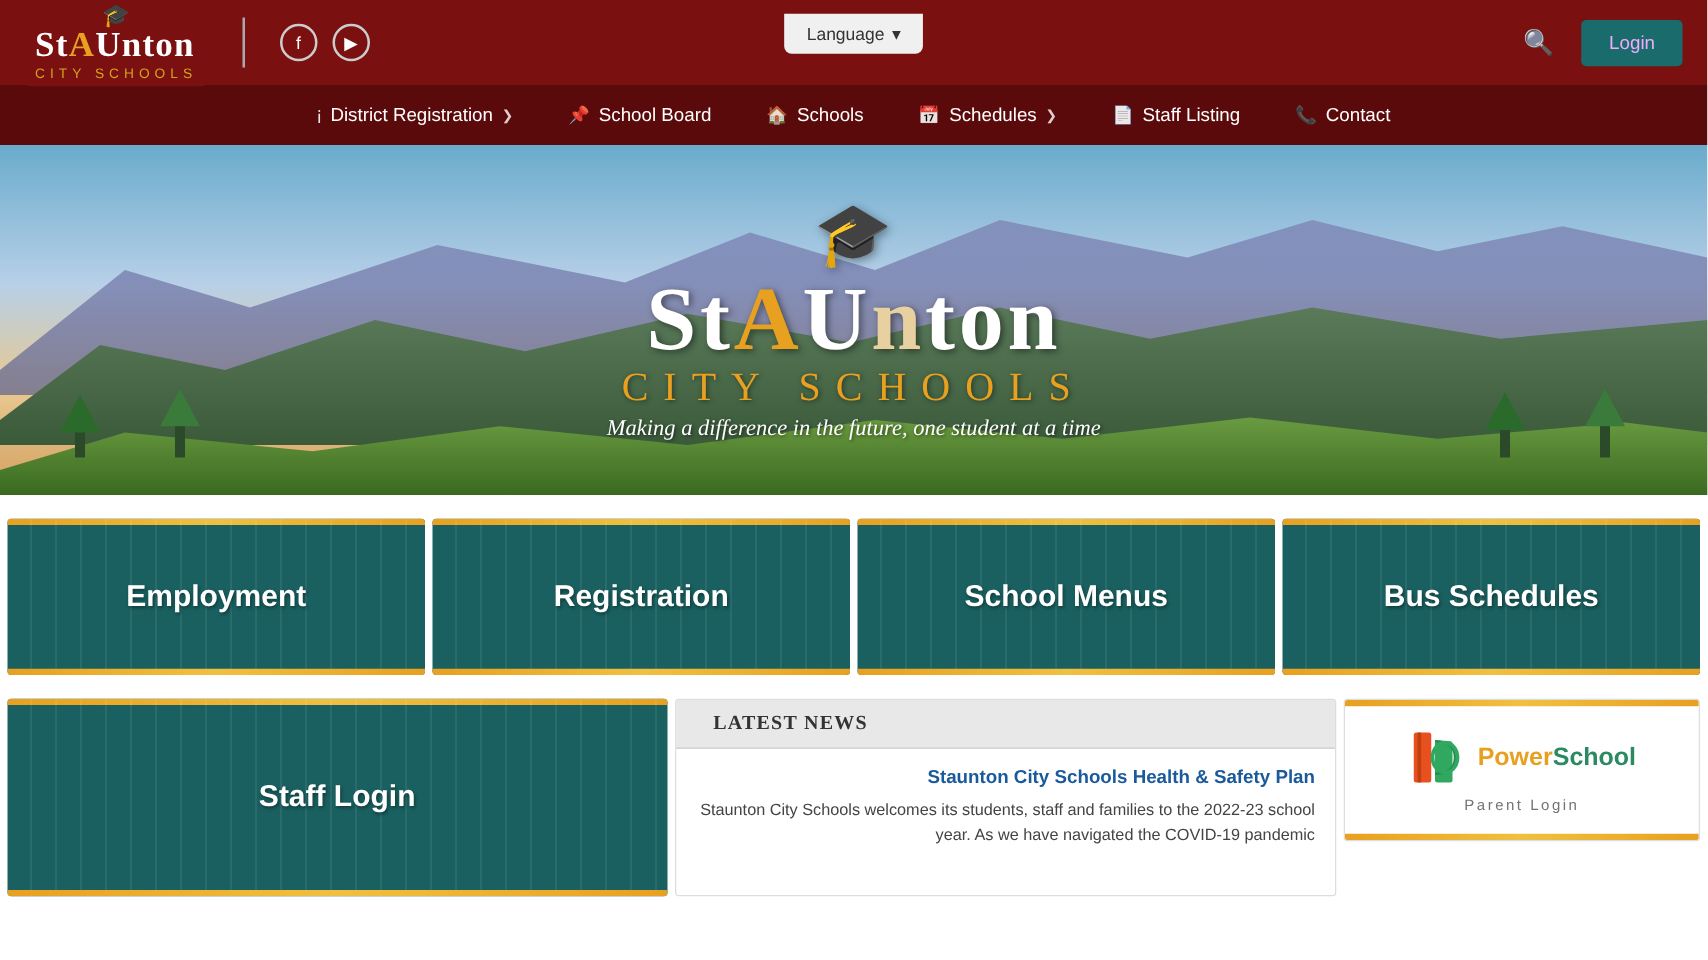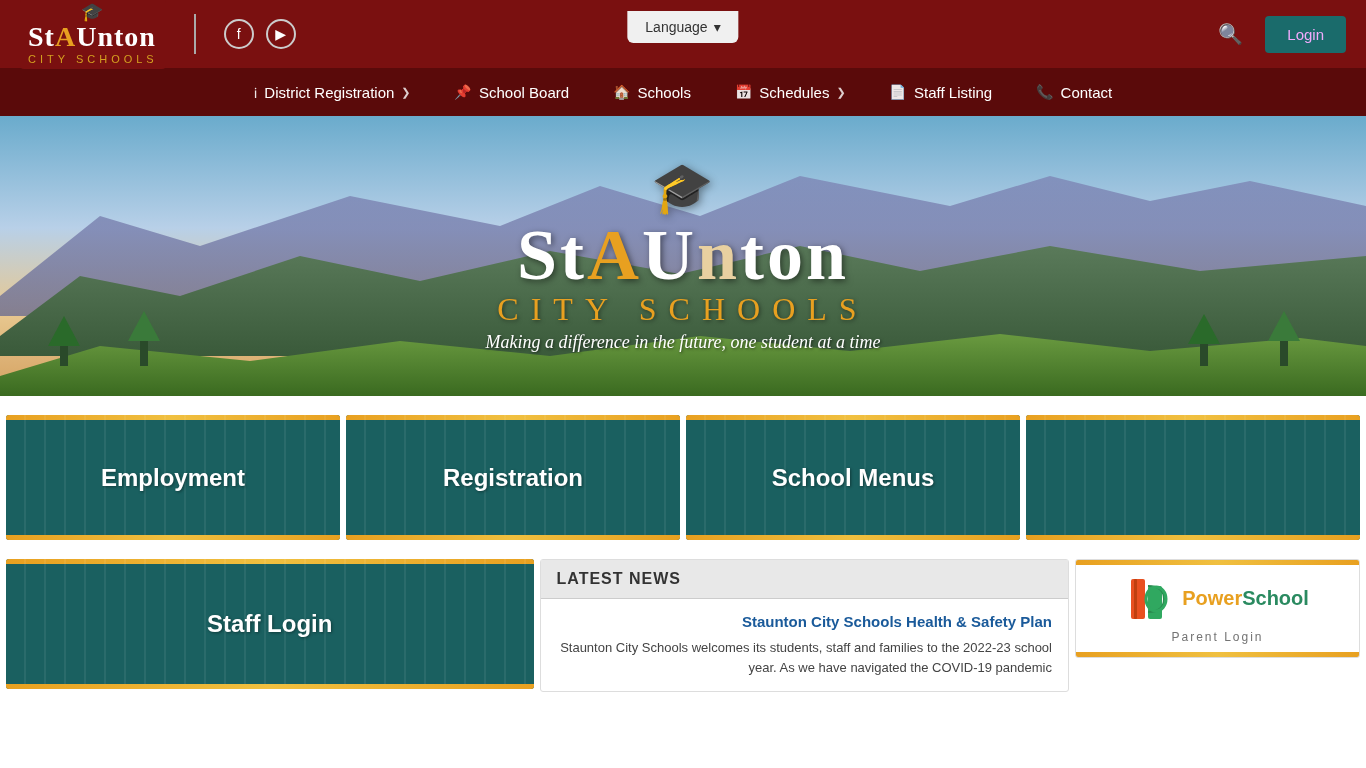--- a/index.html
+++ b/index.html
@@ -259,57 +259,58 @@
 
     
     .bottom-section {
       display: flex;
       gap: 6px;
       padding: 0 6px 6px 6px;
       background: #fff;
     }
     .staff-login-btn {
       width: 300px;
-      height: 130px;
+      height: 158px;
       flex-shrink: 0;
     }
     .news-section {
       flex: 1;
       border: 1px solid #ddd;
       border-radius: 3px;
     }
     .news-header {
       background: #e8e8e8;
-      padding: 10px 16px;
+      padding: 10px 30px;
       font-size: 16px;
       font-weight: bold;
       color: #333;
       border-bottom: 1px solid #ccc;
       letter-spacing: 1px;
+      font-family: Liberation Serif, serif;
     }
     .news-content {
       padding: 14px 16px;
       text-align: right;
     }
     .news-title {
       font-size: 15px;
       font-weight: bold;
       color: #1a5a9a;
       cursor: pointer;
       margin-bottom: 8px;
     }
     .news-text {
       font-size: 13px;
       color: #444;
       line-height: 1.5;
     }
     .powerschool-btn {
       width: 285px;
       flex-shrink: 0;
-      height: 99px;
+      height: 114px;
       background: #fff;
       border: 1px solid #ddd;
       border-radius: 3px;
       cursor: pointer;
       display: flex;
       flex-direction: column;
       align-items: center;
       justify-content: center;
       gap: 6px;
       position: relative;
@@ -483,20 +484,21 @@
   <button class="quick-link-btn">
     <div class="stripe-pattern"></div>
     <span class="quick-link-text">Registration</span>
   </button>
   <button class="quick-link-btn">
     <div class="stripe-pattern"></div>
     <span class="quick-link-text">School Menus</span>
   </button>
   <button class="quick-link-btn">
     <div class="stripe-pattern"></div>
+    <span class="quick-link-text">Bus Schedules</span>
   </button>
 </div>
 
 <div class="bottom-section">
 
   <button class="quick-link-btn staff-login-btn">
     <div class="stripe-pattern"></div>
     <span class="quick-link-text">Staff Login</span>
   </button>
 

